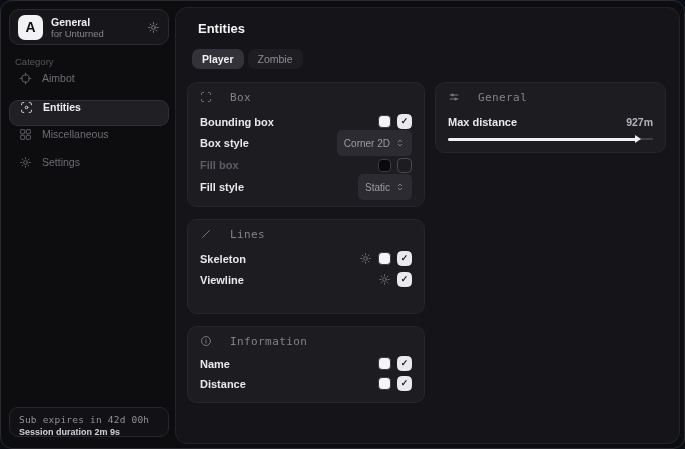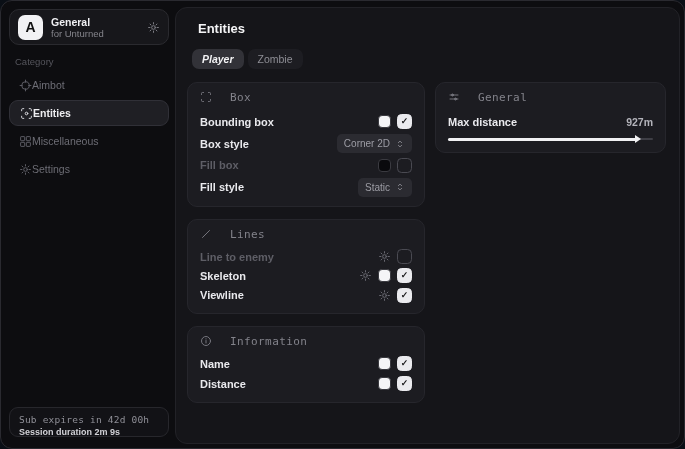--- a/index.html
+++ b/index.html
@@ -10,38 +10,38 @@
   
   .sb-header{position:absolute;left:8px;top:8px;width:160px;height:36px;background:#17171b;
     border:1px solid #2a2a2f;border-radius:10px;display:flex;align-items:center;padding:0 8px;gap:8px;}
   .avatar{width:25px;height:25px;border-radius:7px;background:#f2f2f4;color:#111;
     display:flex;align-items:center;justify-content:center;font-weight:700;font-size:14px;}
   .sb-title{font-size:10.5px;font-weight:700;color:#f0f0f3;line-height:12px;}
   .sb-sub{font-size:9.5px;color:#85858c;line-height:11px;}
   .sb-gear{margin-left:auto;color:#7d7d85;display:flex;}
   .cat-label{position:absolute;left:14px;top:55px;font-size:9.5px;color:#55555c;}
   .nav{position:absolute;left:8px;top:71px;width:160px;display:flex;flex-direction:column;gap:2px;}
-  .nav-item{height:26px;border-radius:9px;display:flex;align-items:center;padding:0 10px;
+  .nav-item{height:26px;border-radius:9px;display:flex;gap:10px;padding:0 10px;
     color:#6d6d75;font-size:10.5px;cursor:default;}
   .nav-item .ni-icon{display:flex;color:#5f5f67;}
   .nav-item.active{background:#1f1f24;border:1px solid #303037;color:#ededf0;font-weight:600;}
   .nav-item.active .ni-icon{color:#d8d8dd;}
   .sb-footer{position:absolute;left:8px;top:406px;width:160px;height:30px;background:#121216;
     border:1px solid #27272c;border-radius:9px;padding:6px 9px 0;}
   .sb-f1{font-family:"DejaVu Sans Mono",monospace;font-size:9.5px;color:#8f8f97;letter-spacing:0.2px;}
   .sb-f2{font-size:9px;color:#d2d2d7;font-weight:700;margin-top:2px;}
 
   
   #main{position:absolute;left:174px;top:6px;width:505px;height:437px;background:#151519;
     border:1px solid #222227;border-radius:12px;}
   .main-title{position:absolute;left:22px;top:13px;font-size:13px;font-weight:700;color:#f4f4f6;}
   .tabs{position:absolute;left:16px;top:41px;display:flex;gap:4px;}
   .tab{height:20px;border-radius:7px;padding:0 10px;display:flex;align-items:center;
     font-size:10.5px;color:#8e8e95;background:#1d1d22;}
-  .tab.active{background:#323238;color:#f2f2f4;font-weight:600;font-style:italic;}
+  .tab.active{background:#323238;color:#f2f2f4;font-weight:600;}
 
   .card{position:absolute;background:#1c1c21;border:1px solid #26262c;border-radius:10px;
     padding:8px 12px;display:flex;flex-direction:column;}
   #card-box{left:11px;top:74px;width:238px;height:125px;}
   #card-lines{left:11px;top:211px;width:238px;height:95px;}
   #card-info{left:11px;top:318px;width:238px;height:77px;}
   #card-general{left:259px;top:74px;width:231px;height:71px;}
 
   .card-head{display:flex;align-items:flex-start;gap:18px;height:15px;margin-bottom:5px;
     font-family:"DejaVu Sans Mono",monospace;font-size:11px;color:#83838b;letter-spacing:0.4px;}
@@ -50,21 +50,21 @@
   .row.h21{height:21px;}
   .row-label{font-size:11px;font-weight:600;color:#e9e9ed;}
   .row-label.dim{color:#5e5e66;}
   .controls{margin-left:auto;display:flex;align-items:center;gap:6px;}
 
   .swatch{width:13px;height:13px;border-radius:4px;border:1px solid #3a3a40;}
   .checkbox{width:15px;height:15px;border-radius:4.5px;border:1.5px solid #4a4a52;
     display:flex;align-items:center;justify-content:center;background:transparent;}
   .checkbox.checked{background:#eaeaee;border-color:#eaeaee;}
   .checkbox.checked::after{content:"\2713";font-size:9px;font-weight:700;color:#141416;line-height:1;}
-  .dropdown{height:19px;border-radius:5px;background:#2b2b31;display:flex;align-items:center;
+  .dropdown{height:26px;border-radius:5px;background:#2b2b31;display:flex;align-items:center;
     gap:5px;padding:0 7px;font-size:10px;color:#9d9da5;}
   .dd-icon{display:flex;color:#8a8a92;}
   .gear-btn{display:flex;color:#6a6a72;}
 
   .gen-row{display:flex;align-items:center;height:19px;margin-top:1px;}
   .gen-value{margin-left:auto;font-size:10.5px;font-weight:600;color:#b4b4bb;}
   .slider{position:relative;height:10px;margin-top:3px;}
   .slider-rail{position:absolute;left:0;right:0;top:4px;height:2px;background:#3e3e45;border-radius:1px;}
   .slider-fill{position:absolute;left:0;top:3.5px;height:3px;background:#f1f1f3;border-radius:2px;}
   .slider-arrow{position:absolute;right:-4px;top:-2.5px;width:0;height:0;
@@ -201,53 +201,41 @@
     <div class="card" id="card-lines">
       <div class="card-head">
         <span class="ch-icon">
           <svg width="12" height="12" viewBox="0 0 24 24" fill="none" stroke="currentColor" stroke-width="2" stroke-linecap="round">
             <path d="M5 19L19 5"></path>
           </svg>
         </span>
         <span>Lines</span>
       </div>
       <div class="row h21">
-        <span class="row-label dim">Line to enemy</span>
+        <span class="row-label">Skeleton</span>
         <span class="controls">
           <span class="gear-btn">
             <svg width="13" height="13" viewBox="0 0 24 24" fill="none" stroke="currentColor" stroke-width="1.8" stroke-linecap="round">
               <circle cx="12" cy="12" r="3.4"></circle>
               <path d="M12 3v2.5M12 18.5V21M3 12h2.5M18.5 12H21M5.6 5.6l1.8 1.8M16.6 16.6l1.8 1.8M18.4 5.6l-1.8 1.8M7.4 16.6l-1.8 1.8"></path>
             </svg>
           </span>
-          <span class="checkbox"></span>
+          <span class="swatch" style="background: rgb(245, 245, 247);"></span>
+          <span class="checkbox checked"></span>
         </span>
       </div>
       <div class="row h21">
-        <span class="row-label">Skeleton</span>
+        <span class="row-label">Viewline</span>
         <span class="controls">
           <span class="gear-btn">
             <svg width="13" height="13" viewBox="0 0 24 24" fill="none" stroke="currentColor" stroke-width="1.8" stroke-linecap="round">
               <circle cx="12" cy="12" r="3.4"></circle>
               <path d="M12 3v2.5M12 18.5V21M3 12h2.5M18.5 12H21M5.6 5.6l1.8 1.8M16.6 16.6l1.8 1.8M18.4 5.6l-1.8 1.8M7.4 16.6l-1.8 1.8"></path>
             </svg>
           </span>
-          <span class="swatch" style="background: rgb(245, 245, 247);"></span>
-          <span class="checkbox checked"></span>
-        </span>
-      </div>
-      <div class="row h21">
-        <span class="row-label">Viewline</span>
-        <span class="controls">
-          <span class="gear-btn">
-            <svg width="13" height="13" viewBox="0 0 24 24" fill="none" stroke="currentColor" stroke-width="1.8" stroke-linecap="round">
-              <circle cx="12" cy="12" r="3.4"></circle>
-              <path d="M12 3v2.5M12 18.5V21M3 12h2.5M18.5 12H21M5.6 5.6l1.8 1.8M16.6 16.6l1.8 1.8M18.4 5.6l-1.8 1.8M7.4 16.6l-1.8 1.8"></path>
-            </svg>
-          </span>
           <span class="checkbox checked"></span>
         </span>
       </div>
     </div>
 
     <div class="card" id="card-info">
       <div class="card-head">
         <span class="ch-icon">
           <svg width="12" height="12" viewBox="0 0 24 24" fill="none" stroke="currentColor" stroke-width="2" stroke-linecap="round">
             <circle cx="12" cy="12" r="9"></circle>

